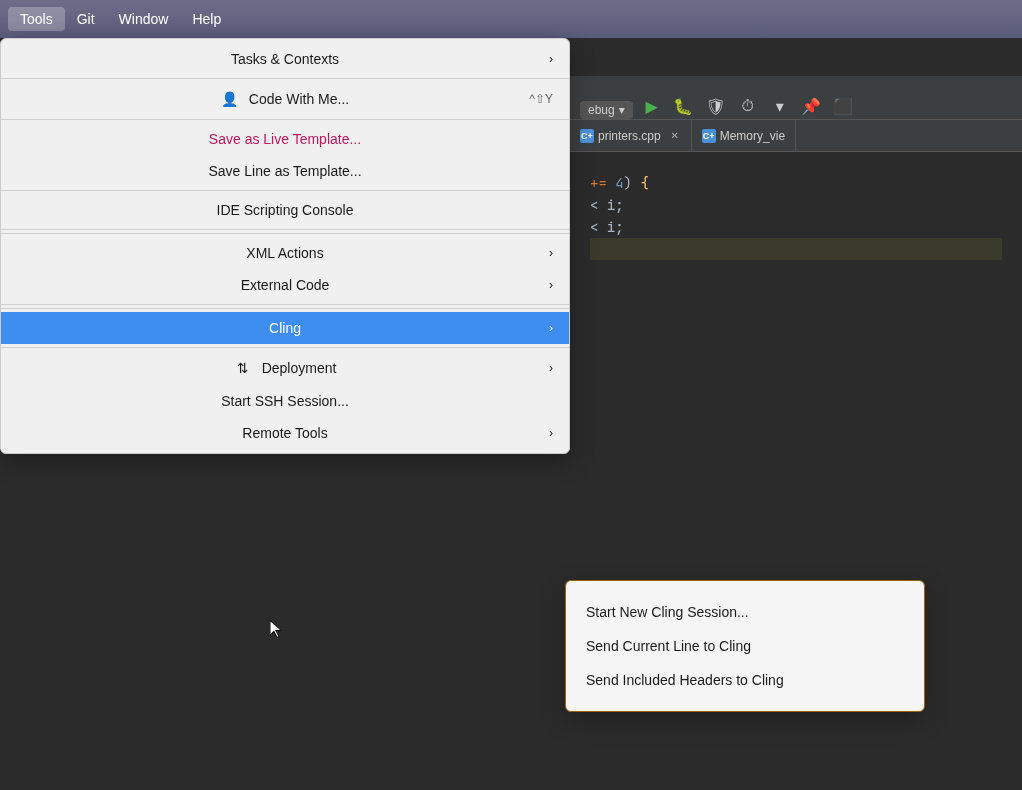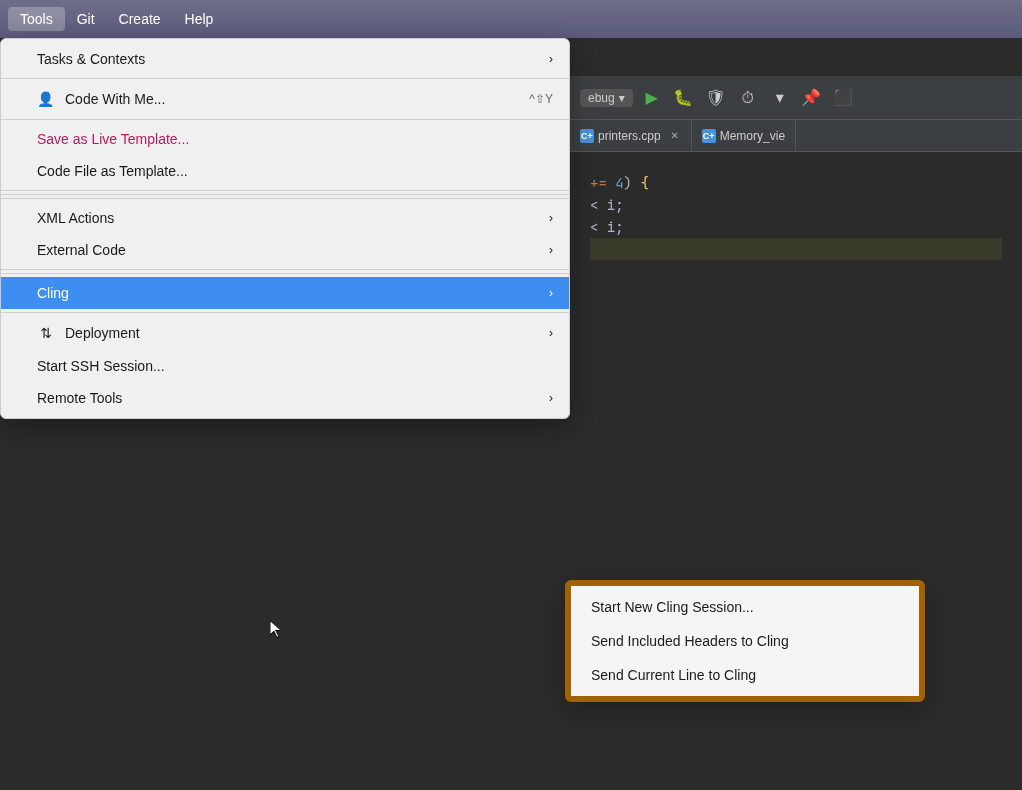--- a/index.html
+++ b/index.html
@@ -44,21 +44,21 @@
 
     
     .toolbar {
       position: absolute;
       top: 38px;
       left: 570px;
       right: 0;
       height: 44px;
       background: #3c3f41;
       display: flex;
-      align-items: center;
+      align-items: flex-end;
       padding: 0 10px;
       gap: 6px;
       border-bottom: 1px solid #555;
     }
 
     
     .tabs-bar {
       position: absolute;
       top: 82px;
       left: 570px;
@@ -136,25 +136,26 @@
       border: 1px solid #ccc;
       border-radius: 6px;
       box-shadow: 0 8px 24px rgba(0,0,0,0.3);
       z-index: 100;
       padding: 4px 0;
     }
 
     .menu-section-item {
       display: flex;
       align-items: center;
-      padding: 8px 36px;
+      padding: 8px 20px;
       font-size: 14px;
       color: #1a1a1a;
       cursor: pointer;
       position: relative;
+      justify-content: center;
     }
     .menu-section-item.highlighted {
       background: #3d8ef0;
       color: white;
     }
     .menu-section-item.disabled {
       color: #be185d;
     }
     .menu-section-item .arrow {
       position: absolute;
@@ -183,25 +184,25 @@
       justify-content: center;
     }
 
     
     .submenu {
       position: absolute;
       top: 580px;
       left: 565px;
       width: 360px;
       background: #f5f5f5;
-      border: 6px solid #a16207;
+      border: 1px solid #a16207;
       border-radius: 6px;
       box-shadow: 0 8px 24px rgba(0,0,0,0.25);
       z-index: 200;
-      padding: 4px 0;
+      padding: 14px 0;
     }
     .submenu-item {
       padding: 9px 20px;
       font-size: 14px;
       color: #1a1a1a;
       cursor: pointer;
     }
 
     
     .toolbar-btn {
@@ -237,21 +238,21 @@
       height: 20px;
       z-index: 300;
     }
   </style>
 </head>
 <body>
 
 <div class="menu-bar">
   <div class="menu-item active">Tools</div>
   <div class="menu-item">Git</div>
-  <div class="menu-item">Create</div>
+  <div class="menu-item">Window</div>
   <div class="menu-item">Help</div>
 </div>
 
 <div class="editor-area">
 
   <div class="toolbar">
     <div class="debug-dropdown">
       <span>ebug</span>
       <span>▾</span>
     </div>
@@ -305,25 +306,28 @@
     <span class="shortcut">^⇧Y</span>
   </div>
 
   <div class="menu-divider"></div>
 
   <div class="menu-section-item disabled">
     <span>Save as Live Template...</span>
   </div>
 
   <div class="menu-section-item">
-    <span>Code File as Template...</span>
-  </div>
-
-  <div class="menu-divider"></div>
-
+    <span>Save Line as Template...</span>
+  </div>
+
+  <div class="menu-divider"></div>
+
+  <div class="menu-section-item">
+    <span>IDE Scripting Console</span>
+  </div>
 
   <div class="menu-divider"></div>
 
 
   <div class="menu-divider"></div>
 
   <div class="menu-section-item">
     <span>XML Actions</span>
     <span class="arrow">›</span>
   </div>
@@ -357,22 +361,22 @@
 
   <div class="menu-section-item">
     <span>Remote Tools</span>
     <span class="arrow">›</span>
   </div>
 
 </div>
 
 <div class="submenu">
   <div class="submenu-item">Start New Cling Session...</div>
+  <div class="submenu-item">Send Current Line to Cling</div>
   <div class="submenu-item">Send Included Headers to Cling</div>
-  <div class="submenu-item">Send Current Line to Cling</div>
 </div>
 
 <div class="cursor-overlay">
   <svg width="14" height="20" viewBox="0 0 14 20">
     <path d="M0 0 L0 16 L4 12 L7 18 L9 17 L6 11 L11 11 Z" fill="black"></path>
     <path d="M0.5 1.5 L0.5 14 L4 10.5 L7.2 16.8 L8.2 16.3 L5 10 L10 10 Z" fill="white"></path>
   </svg>
 </div>
 
 </body></html>

